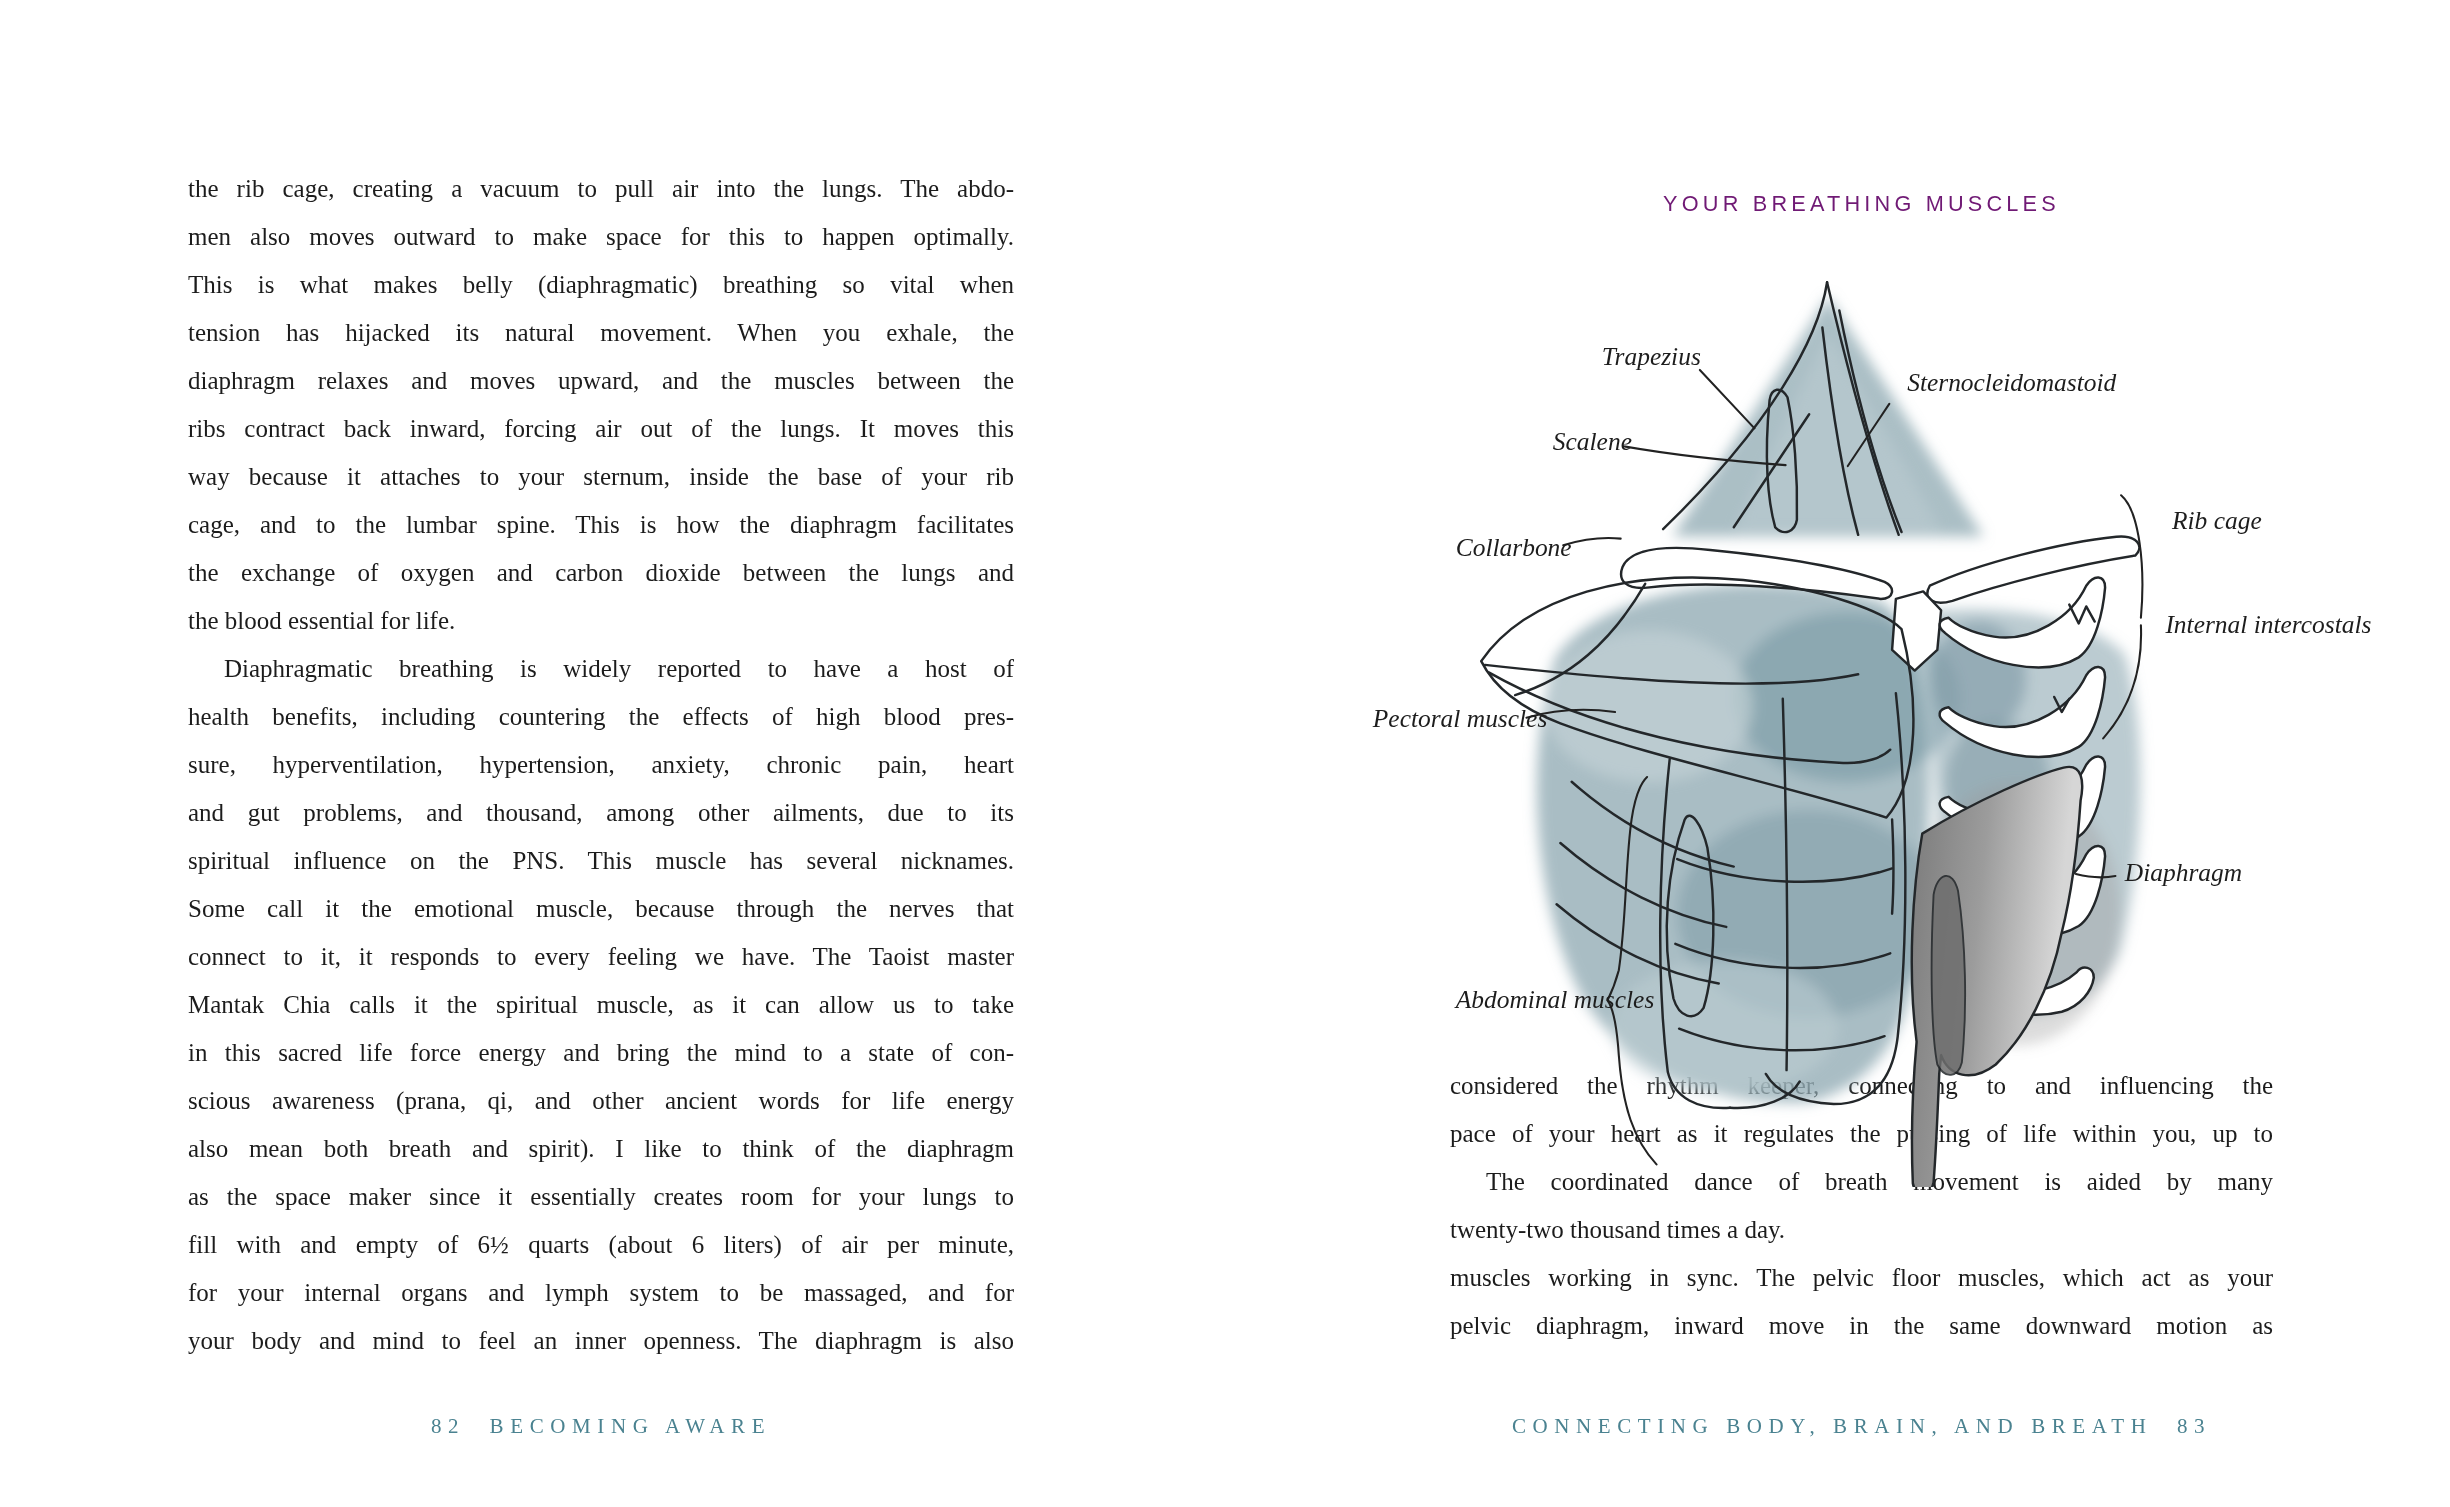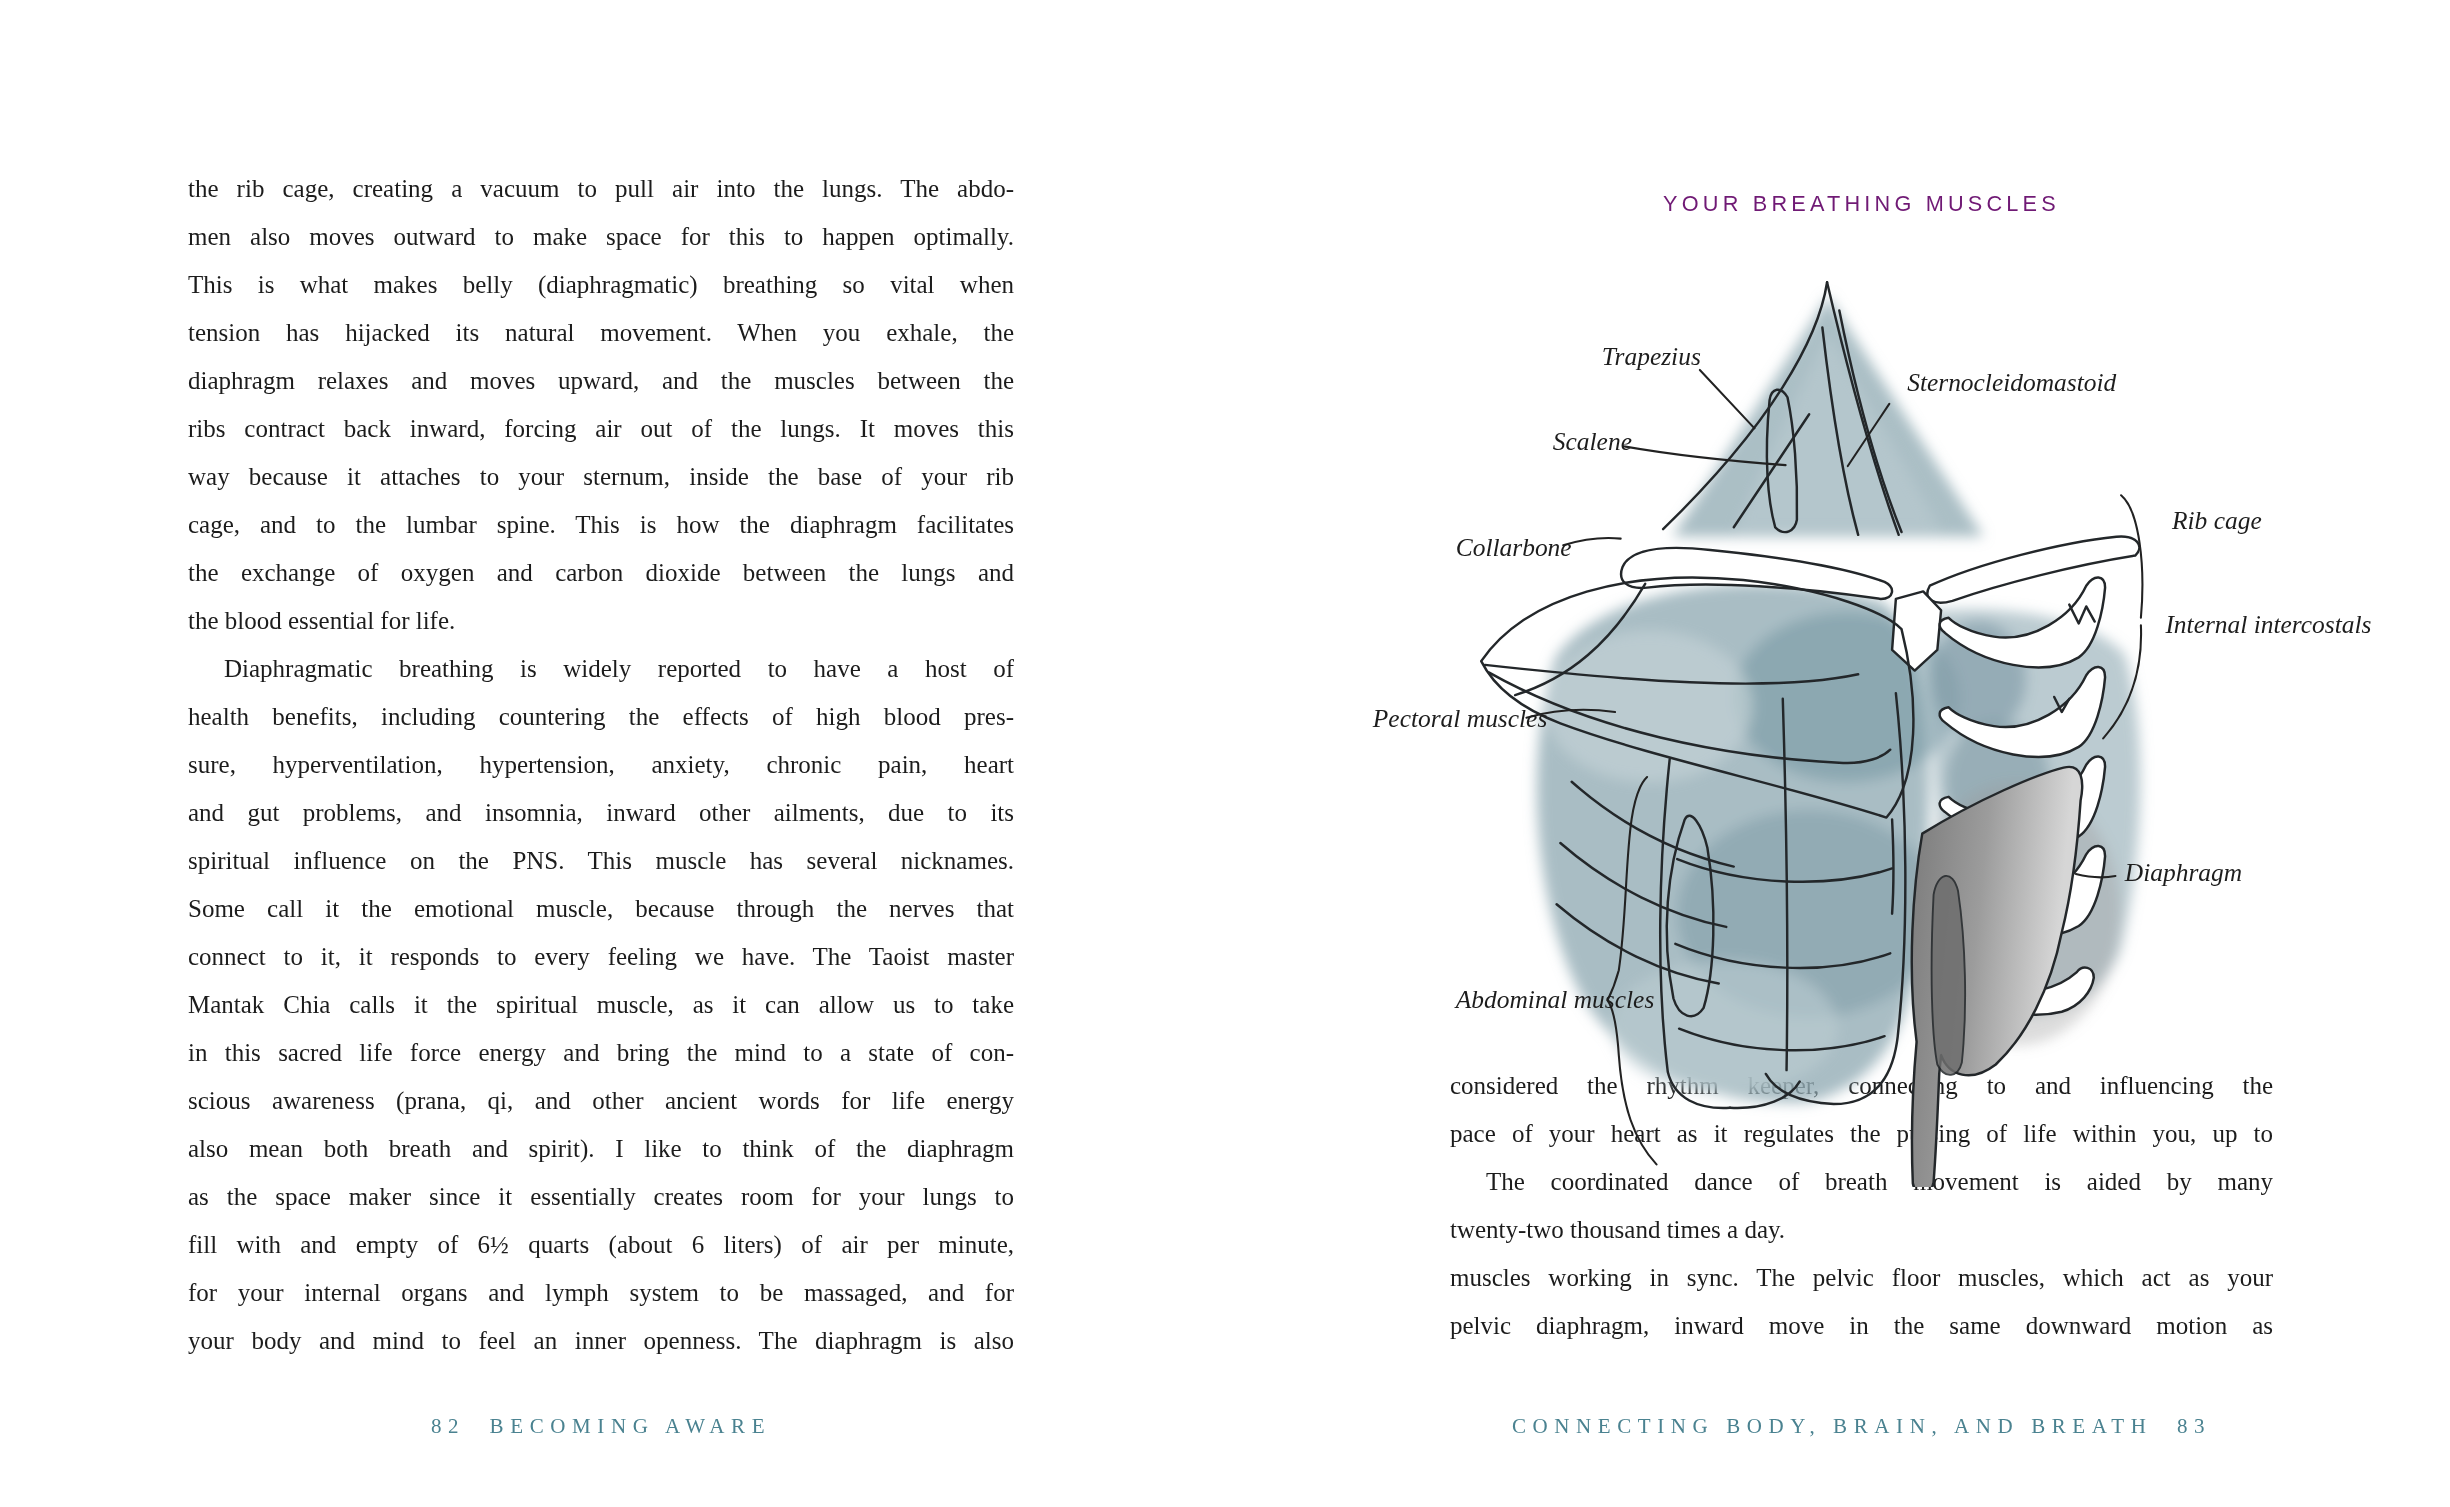--- a/index.html
+++ b/index.html
@@ -41,21 +41,21 @@
       <div class="line j">tension has hijacked its natural movement. When you exhale, the</div>
       <div class="line j">diaphragm relaxes and moves upward, and the muscles between the</div>
       <div class="line j">ribs contract back inward, forcing air out of the lungs. It moves this</div>
       <div class="line j">way because it attaches to your sternum, inside the base of your rib</div>
       <div class="line j">cage, and to the lumbar spine. This is how the diaphragm facilitates</div>
       <div class="line j">the exchange of oxygen and carbon dioxide between the lungs and</div>
       <div class="line end">the blood essential for life.</div>
       <div class="line j indent">Diaphragmatic breathing is widely reported to have a host of</div>
       <div class="line j">health benefits, including countering the effects of high blood pres-</div>
       <div class="line j">sure, hyperventilation, hypertension, anxiety, chronic pain, heart</div>
-      <div class="line j">and gut problems, and insomnia, inward other ailments, due to its</div>
+      <div class="line j">and gut problems, and thousand, among other ailments, due to its</div>
       <div class="line j">spiritual influence on the PNS. This muscle has several nicknames.</div>
       <div class="line j">Some call it the emotional muscle, because through the nerves that</div>
       <div class="line j">connect to it, it responds to every feeling we have. The Taoist master</div>
       <div class="line j">Mantak Chia calls it the spiritual muscle, as it can allow us to take</div>
       <div class="line j">in this sacred life force energy and bring the mind to a state of con-</div>
       <div class="line j">scious awareness (prana, qi, and other ancient words for life energy</div>
       <div class="line j">also mean both breath and spirit). I like to think of the diaphragm</div>
       <div class="line j">as the space maker since it essentially creates room for your lungs to</div>
       <div class="line j">fill with and empty of 6½ quarts (about 6 liters) of air per minute,</div>
       <div class="line j">for your internal organs and lymph system to be massaged, and for</div>

